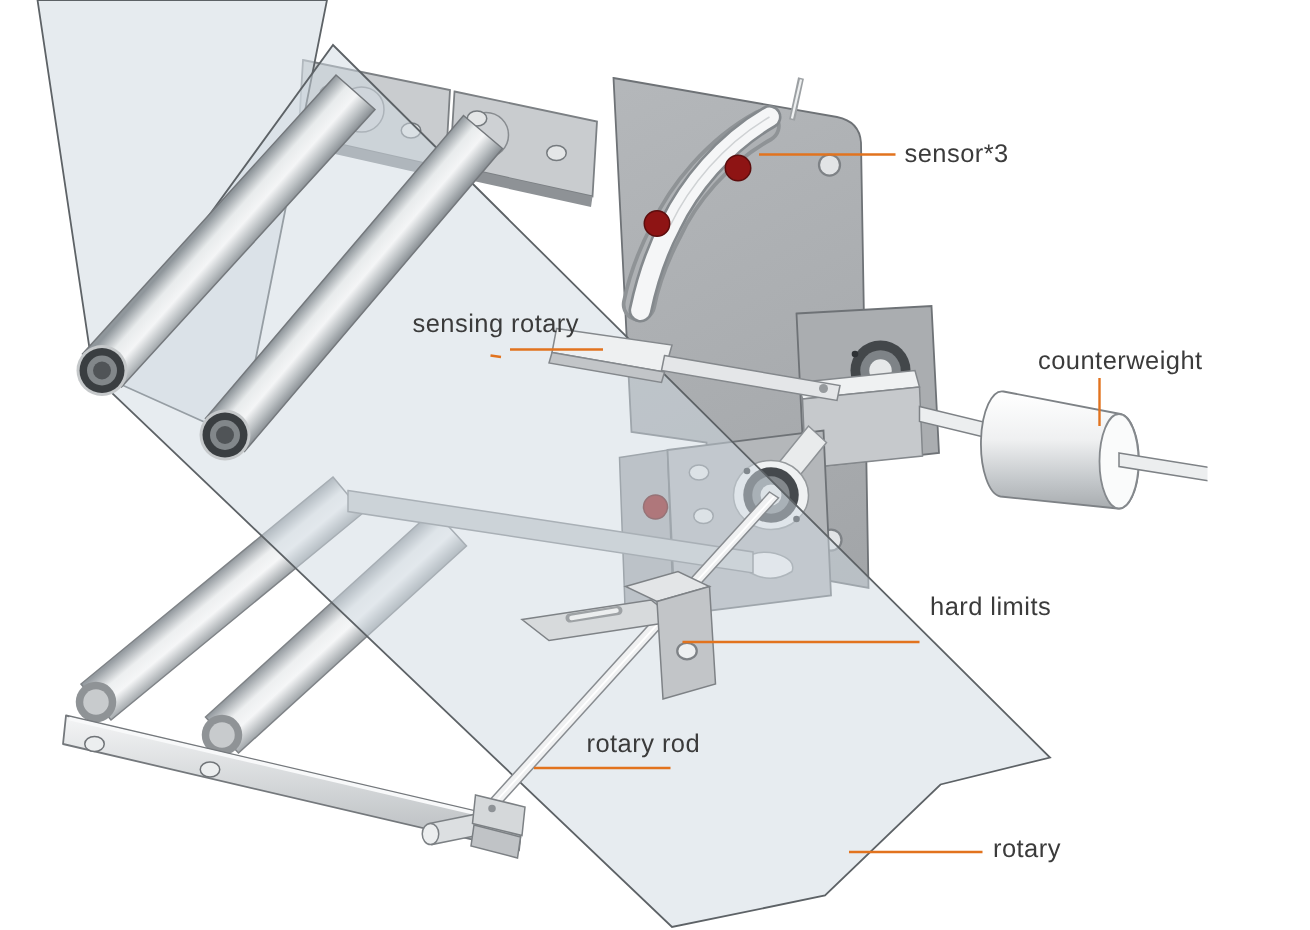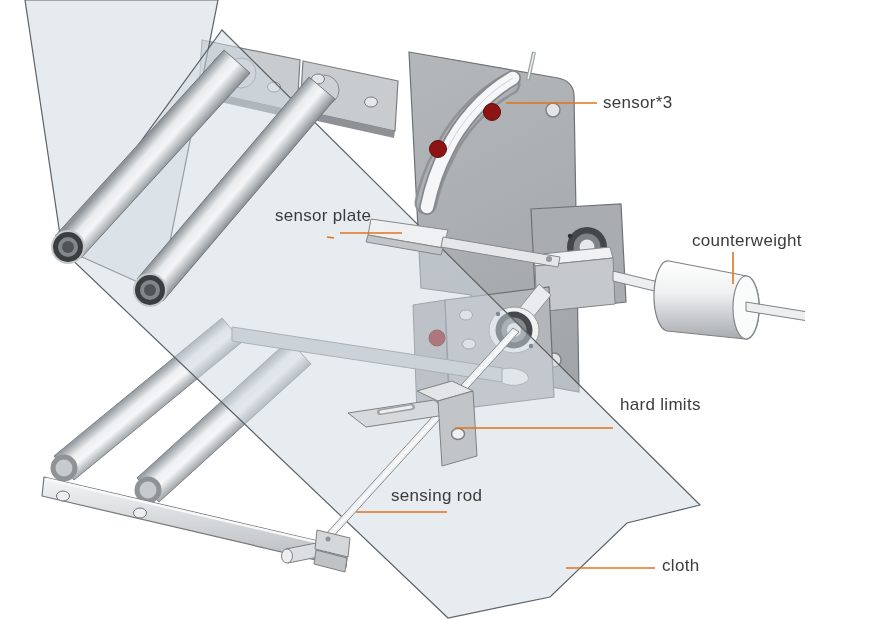--- a/index.html
+++ b/index.html
@@ -195,19 +195,19 @@
     <path d="M340,233 L402,233" stroke="#E2731E"></path>
     <path d="M327,237 l7,1" stroke="#E2731E"></path>
     <path d="M733,252 L733,284" stroke="#E2731E"></path>
     <path d="M455,428 L613,428" stroke="#E2731E"></path>
     <path d="M356,512 L447,512" stroke="#E2731E"></path>
     <path d="M566,568 L655,568" stroke="#E2731E"></path>
   </g>
 </svg>
 
 <div class="lbl" style="left:603px;top:93px">sensor*3</div>
-<div class="lbl" style="left:275px;top:206px">sensor plate</div>
+<div class="lbl" style="left:275px;top:206px">sensing rotary</div>
 <div class="lbl" style="left:692px;top:231px">counterweight</div>
 <div class="lbl" style="left:620px;top:395px">hard limits</div>
-<div class="lbl" style="left:391px;top:486px">sensing rod</div>
-<div class="lbl" style="left:662px;top:556px">cloth</div>
+<div class="lbl" style="left:391px;top:486px">rotary rod</div>
+<div class="lbl" style="left:662px;top:556px">rotary</div>
 
 </div>
 
 </body></html>

